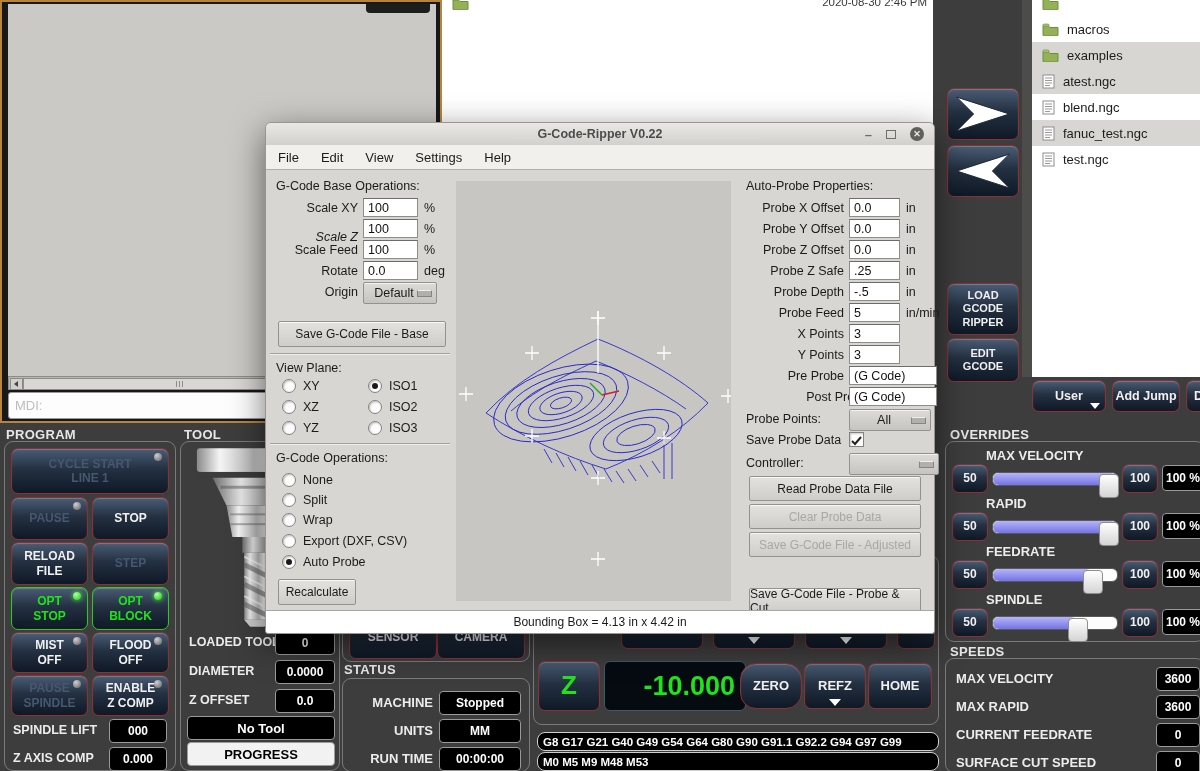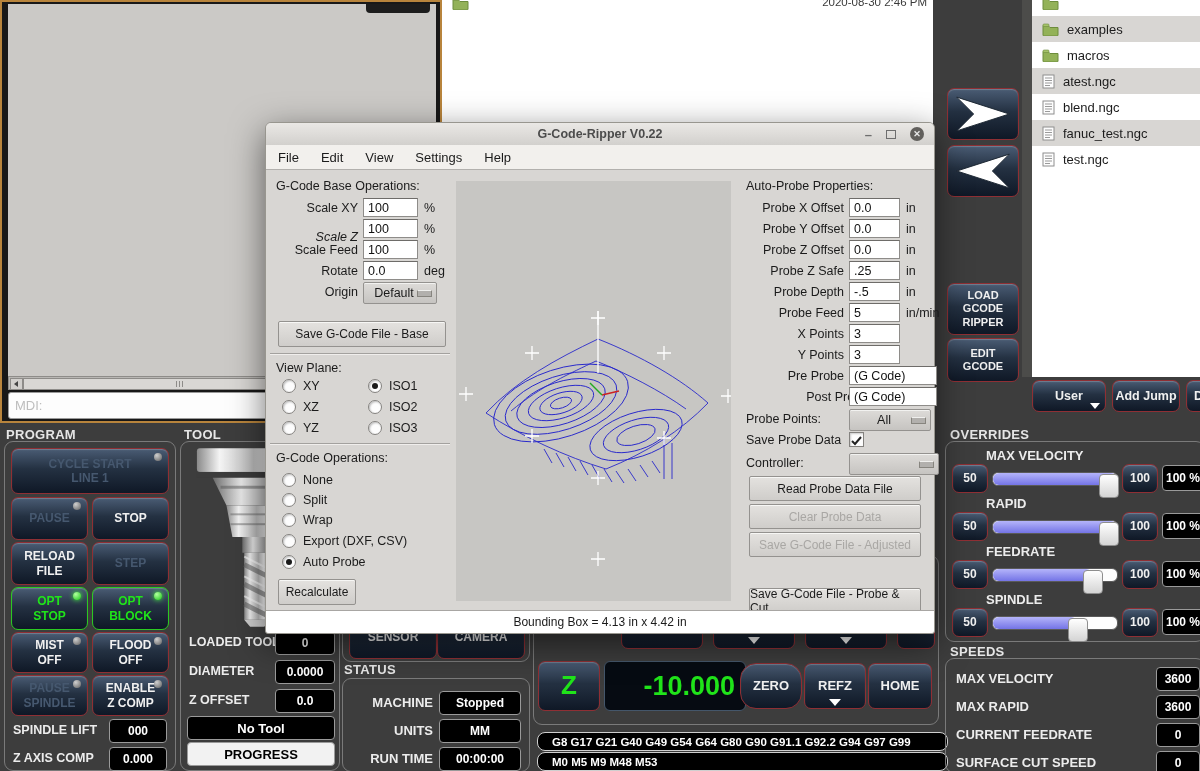--- a/index.html
+++ b/index.html
@@ -18,21 +18,21 @@
   .led.on{background:radial-gradient(circle at 35% 30%,#b2ffa0,#17c614);box-shadow:0 0 5px #3cff34;}
   .caret{position:absolute;width:0;height:0;border-left:6px solid transparent;border-right:6px solid transparent;
          border-top:7px solid #fff;}
   
   .sec{position:absolute;color:#e6e6e6;font-weight:bold;font-size:13px;letter-spacing:.3px;}
   .wlabel{position:absolute;color:#ececec;font-weight:bold;font-size:13px;}
   .bfield{position:absolute;background:#000;border:1px solid #9a9a9a;border-radius:4px;color:#fff;
           font-weight:bold;font-size:12px;display:flex;align-items:center;justify-content:center;}
   .box{position:absolute;border:1px solid #7a7a7a;border-radius:9px;}
   .bar{position:absolute;background:#000;border:1px solid #cfcfcf;border-radius:8px;color:#fff;
-       font-weight:bold;font-size:11.5px;display:flex;align-items:center;padding-left:14px;}
+       font-weight:bold;font-size:11.5px;display:flex;align-items:center;padding-left:5px;}
   
   .slider{position:absolute;height:26px;}
   .track{position:absolute;left:0;right:0;top:7px;height:12px;border-radius:6px;background:#fdfdfd;border:1px solid #5a5a5a;}
   .fill{position:absolute;left:0;top:0;bottom:0;border-radius:6px;background:linear-gradient(180deg,#b4b4fa,#7474e6);}
   .handle{position:absolute;top:1px;width:18px;height:22px;background:linear-gradient(180deg,#fff,#d4d4d4);
           border:1px solid #8e8e8e;border-radius:4px;}
   
   #backplot-panel{left:0;top:0;width:442px;height:423px;background:#181818;border:2px solid #b8843c;box-sizing:border-box;}
   .bp-view{position:absolute;left:6px;top:2px;right:4px;height:372px;background:#cbc9c6;}
   .bp-scroll{position:absolute;left:6px;top:374px;right:4px;height:14px;background:#b9b7b4;border:1px solid #8e8c89;box-sizing:border-box;}
@@ -136,33 +136,33 @@
   </div>
 
   <div class="abs" style="left:1022px;top:0;width:10px;height:377px;background:#4c4c4a;border-right:1px solid #1f1f1f;"></div>
 
   <div class="abs" id="file-panel">
     <div class="frow" style="margin-top:-10px;">
       <svg width="17" height="13" viewBox="0 0 17 13">
           <path d="M1,2.5 h5 l2,2 h8 v7.5 a1,1 0 0 1 -1,1 h-13 a1,1 0 0 1 -1,-1 z" fill="#93b258" stroke="#6d8c3c"></path>
         </svg>
     </div>
+    <div class="frow">
+      <svg width="17" height="13" viewBox="0 0 17 13">
+          <path d="M1,2.5 h5 l2,2 h8 v7.5 a1,1 0 0 1 -1,1 h-13 a1,1 0 0 1 -1,-1 z" fill="#93b258" stroke="#6d8c3c"></path>
+          <rect x="1" y="1" width="6" height="2.5" rx="1" fill="#a6c36b" stroke="#6d8c3c" stroke-width=".6"></rect>
+        </svg>
+      <span>macros</span>
+    </div>
     <div class="frow alt">
       <svg width="17" height="13" viewBox="0 0 17 13">
           <path d="M1,2.5 h5 l2,2 h8 v7.5 a1,1 0 0 1 -1,1 h-13 a1,1 0 0 1 -1,-1 z" fill="#93b258" stroke="#6d8c3c"></path>
           <rect x="1" y="1" width="6" height="2.5" rx="1" fill="#a6c36b" stroke="#6d8c3c" stroke-width=".6"></rect>
         </svg>
       <span>examples</span>
-    </div>
-    <div class="frow">
-      <svg width="17" height="13" viewBox="0 0 17 13">
-          <path d="M1,2.5 h5 l2,2 h8 v7.5 a1,1 0 0 1 -1,1 h-13 a1,1 0 0 1 -1,-1 z" fill="#93b258" stroke="#6d8c3c"></path>
-          <rect x="1" y="1" width="6" height="2.5" rx="1" fill="#a6c36b" stroke="#6d8c3c" stroke-width=".6"></rect>
-        </svg>
-      <span>macros</span>
     </div>
     <div class="frow alt">
       <svg width="13" height="15" viewBox="0 0 13 15">
           <rect x="1" y="1" width="11" height="13" fill="#fdfdfd" stroke="#8e8e8e"></rect>
           <path d="M3,4 h7 M3,6.5 h7 M3,9 h7 M3,11.5 h5" stroke="#9a9a9a"></path>
         </svg>
       <span>atest.ngc</span>
     </div>
     <div class="frow">
       <svg width="13" height="15" viewBox="0 0 13 15">

